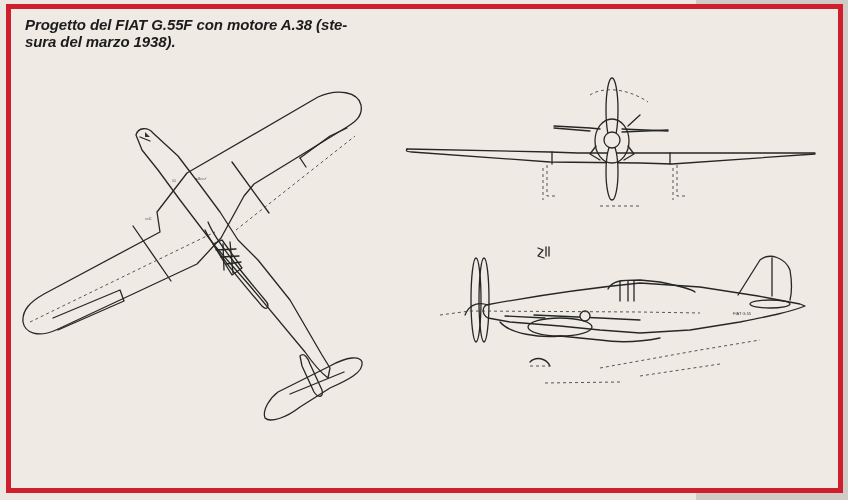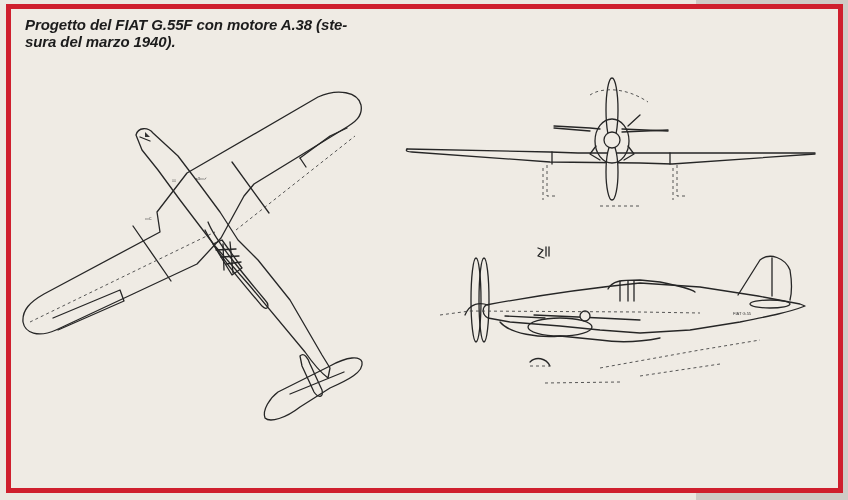--- a/index.html
+++ b/index.html
@@ -33,21 +33,21 @@
   .lbl { font-size: 4px; fill: #333; font-family: "Liberation Sans", sans-serif; }
 </style>
 </head>
 <body>
 
 <div class="page">
   <div class="frame"></div>
 
   <div class="caption">
     <span>Progetto del FIAT G.55F con motore A.38 (ste-</span>
-    <span>sura del marzo 1940).</span>
+    <span>sura del marzo 1938).</span>
   </div>
 
   <svg class="drawing" style="left:0;top:0" width="848" height="500" viewBox="0 0 848 500">
     <g>
 
       <path class="ln" d="M187 173 L 318 97 C 338 88 358 92 361 105 C 363 116 356 122 342 130 L 254 184 L 244 196 L 221 238 L 197 264 L 56 330 C 38 338 25 333 23 322 C 22 310 30 302 44 294 L 160 232 L 157 212 L 187 173 Z"></path>
 
       <path class="ln" d="M300 158 L 330 136 L 347 128"></path>
       <path class="ln" d="M300 158 L 306 167"></path>
       <path class="ln" d="M53 318 L 120 290 L 124 301 L 58 330"></path>

